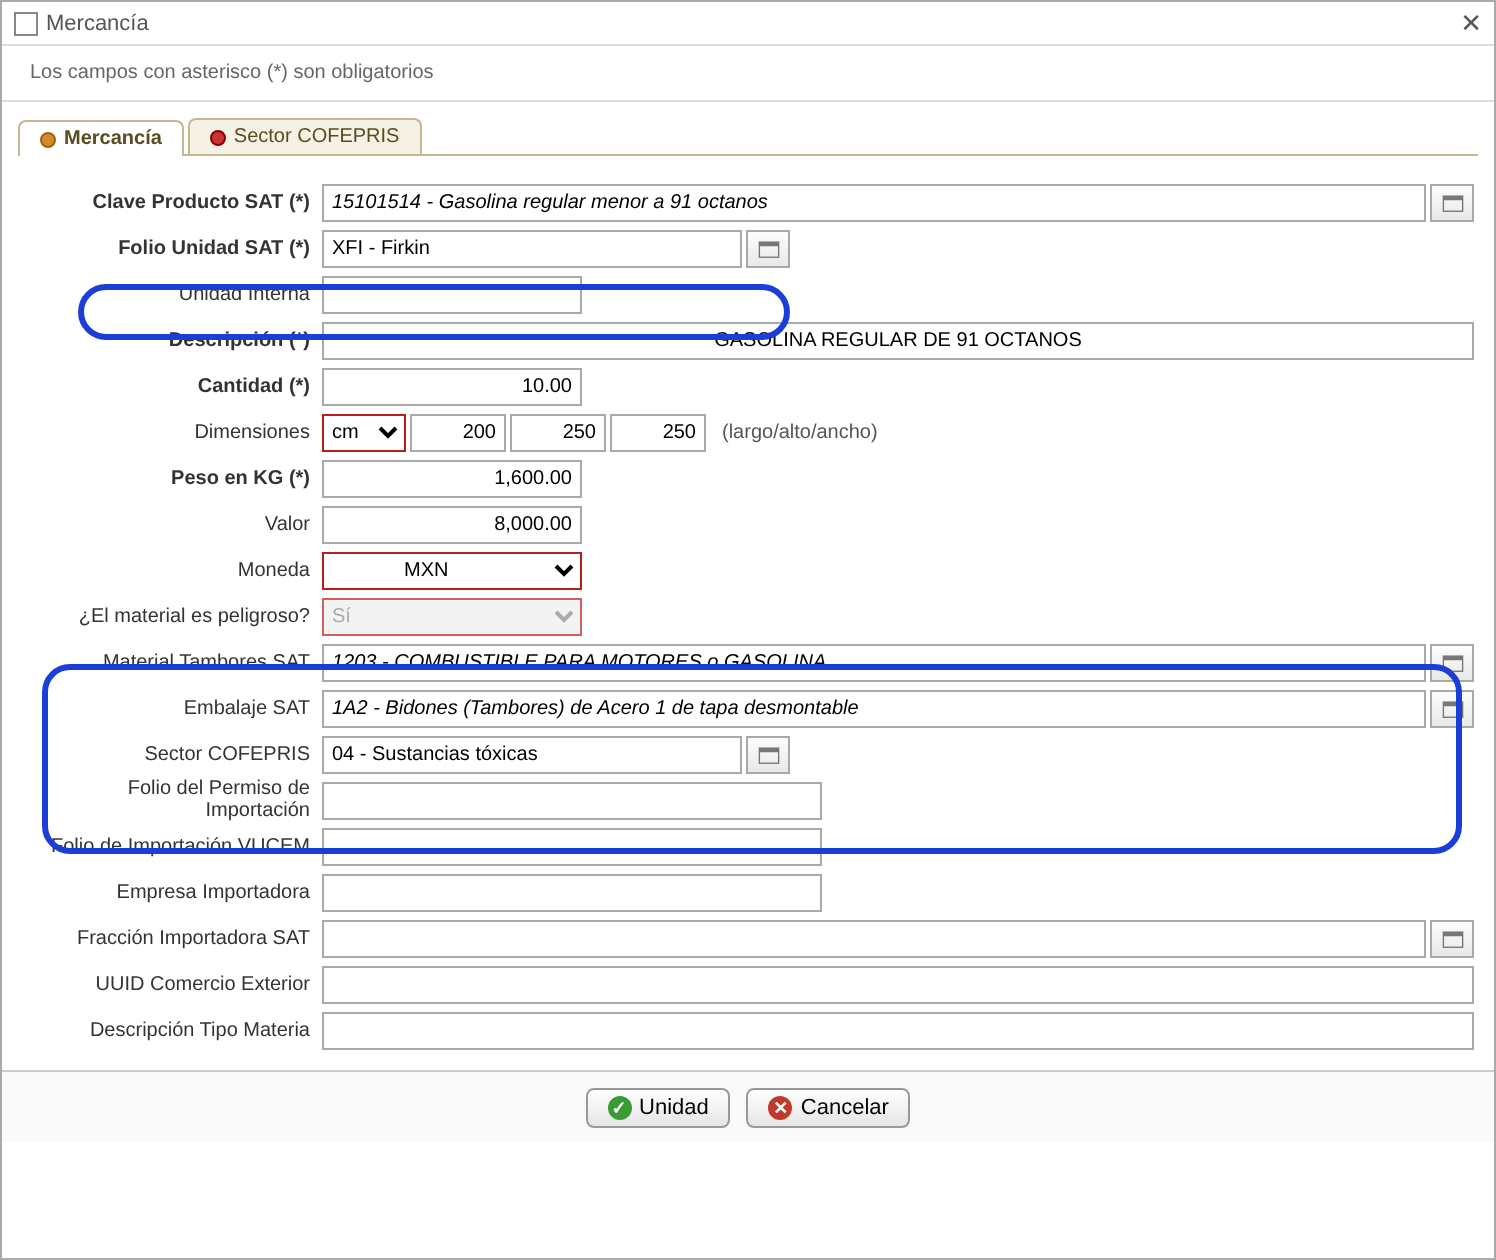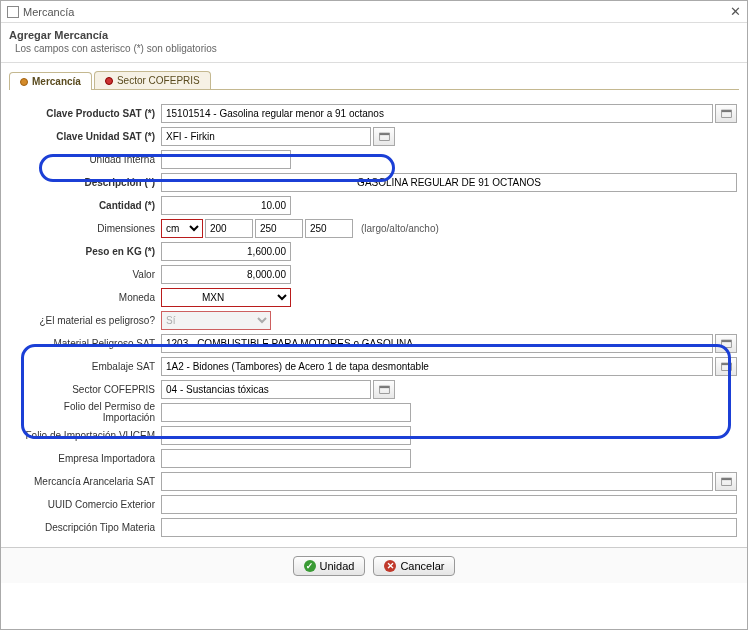--- a/index.html
+++ b/index.html
@@ -24,27 +24,27 @@
 .tab-dot.orange { background: #d48b2a; border: 1px solid #a06010; }
 .tab-dot.red { background: #c33; border: 1px solid #800; }
 
 .form-area { flex: 1; padding: 12px 10px 8px; overflow: auto; }
 .row { display: flex; align-items: center; min-height: 22px; margin-bottom: 1px; }
 .row .lbl { width: 150px; text-align: right; font-size: 10px; color: #333; padding-right: 6px; }
 .row .fld { flex: 1; display: flex; align-items: center; gap: 2px; }
 
 input[type=text] { font-size: 10px; height: 19px; border: 1px solid #a9a9a9; padding: 0 4px; background: #fff; }
 input[type=text].wfull { flex: 1; text-align: center; }
-input[type=text].wlookup { flex: 1; }
+input[type=text].wlookup { flex: 1; font-style: italic; }
 input.num { text-align: right; width: 130px; }
-input.dim { width: 48px; text-align: left; }
+input.dim { width: 48px; text-align: right; }
 select { font-size: 10px; height: 19px; border: 1px solid #b91c1c; background: #fff; }
 select.cur { width: 130px; padding-left: 36px; }
 select.dimunit { width: 42px; }
-select.si { width: 110px; background: #efefef; color: #888; }
+select.si { width: 130px; background: #efefef; color: #888; }
 
 .lookup-btn { width: 22px; height: 19px; border: 1px solid #a9a9a9; background: linear-gradient(#fdfdfd,#e8e8e8); display: inline-flex; align-items: center; justify-content: center; cursor: pointer; }
 .lookup-btn svg { width: 11px; height: 11px; }
 
 .dim-hint { font-size: 10px; color: #555; margin-left: 6px; }
 
 .box-blue { position: absolute; border: 3px solid #1b3fd6; border-radius: 14px; pointer-events: none; }
 .box1 { left: 38px; top: 91px; width: 356px; height: 28px; }
 .box2 { left: 20px; top: 281px; width: 710px; height: 95px; }
 .form-wrap { position: relative; }
@@ -62,21 +62,20 @@
 
 <div class="window">
 
   <div class="titlebar">
     <span class="titlebar-icon"></span>
     <span>Mercancía</span>
     <span class="close">✕</span>
   </div>
 
   <div class="header">
-    <div class="header-title">Agregar Mercancía</div>
     <div class="header-sub">Los campos con asterisco (*) son obligatorios</div>
   </div>
   <div class="divider"></div>
 
   <div class="form-wrap">
     <div class="tabs">
       <div class="tab active">
         <span class="tab-dot orange"></span>
         <span>Mercancía</span>
       </div>
@@ -95,21 +94,21 @@
           <span class="lookup-btn">
               <svg class="cal-icon" viewBox="0 0 16 16">
                 <rect x="1" y="3" width="14" height="11" fill="none" stroke="#777"></rect>
                 <rect x="1" y="3" width="14" height="3" fill="#777"></rect>
               </svg>
             </span>
         </div>
       </div>
 
       <div class="row">
-        <div class="lbl"><b>Clave Unidad SAT (*)</b></div>
+        <div class="lbl"><b>Folio Unidad SAT (*)</b></div>
         <div class="fld">
           <input type="text" style="width: 210px;" value="XFI - Firkin">
           <span class="lookup-btn">
               <svg class="cal-icon" viewBox="0 0 16 16">
                 <rect x="1" y="3" width="14" height="11" fill="none" stroke="#777"></rect>
                 <rect x="1" y="3" width="14" height="3" fill="#777"></rect>
               </svg>
             </span>
         </div>
       </div>
@@ -168,21 +167,21 @@
       </div>
 
       <div class="row">
         <div class="lbl">¿El material es peligroso?</div>
         <div class="fld">
             <select class="si" disabled=""><option>Sí</option></select>
           </div>
       </div>
 
       <div class="row">
-        <div class="lbl">Material Peligroso SAT</div>
+        <div class="lbl">Material Tambores SAT</div>
         <div class="fld">
           <input type="text" class="wlookup" value="1203 - COMBUSTIBLE PARA MOTORES o GASOLINA" style="">
           <span class="lookup-btn">
               <svg class="cal-icon" viewBox="0 0 16 16">
                 <rect x="1" y="3" width="14" height="11" fill="none" stroke="#777"></rect>
                 <rect x="1" y="3" width="14" height="3" fill="#777"></rect>
               </svg>
             </span>
         </div>
       </div>
@@ -228,21 +227,21 @@
       </div>
 
       <div class="row">
         <div class="lbl">Empresa Importadora</div>
         <div class="fld">
             <input type="text" style="width: 250px;" value="">
           </div>
       </div>
 
       <div class="row">
-        <div class="lbl">Mercancía Arancelaria SAT</div>
+        <div class="lbl">Fracción Importadora SAT</div>
         <div class="fld">
           <input type="text" class="wlookup" value="" style="">
           <span class="lookup-btn">
               <svg class="cal-icon" viewBox="0 0 16 16">
                 <rect x="1" y="3" width="14" height="11" fill="none" stroke="#777"></rect>
                 <rect x="1" y="3" width="14" height="3" fill="#777"></rect>
               </svg>
             </span>
         </div>
       </div>

